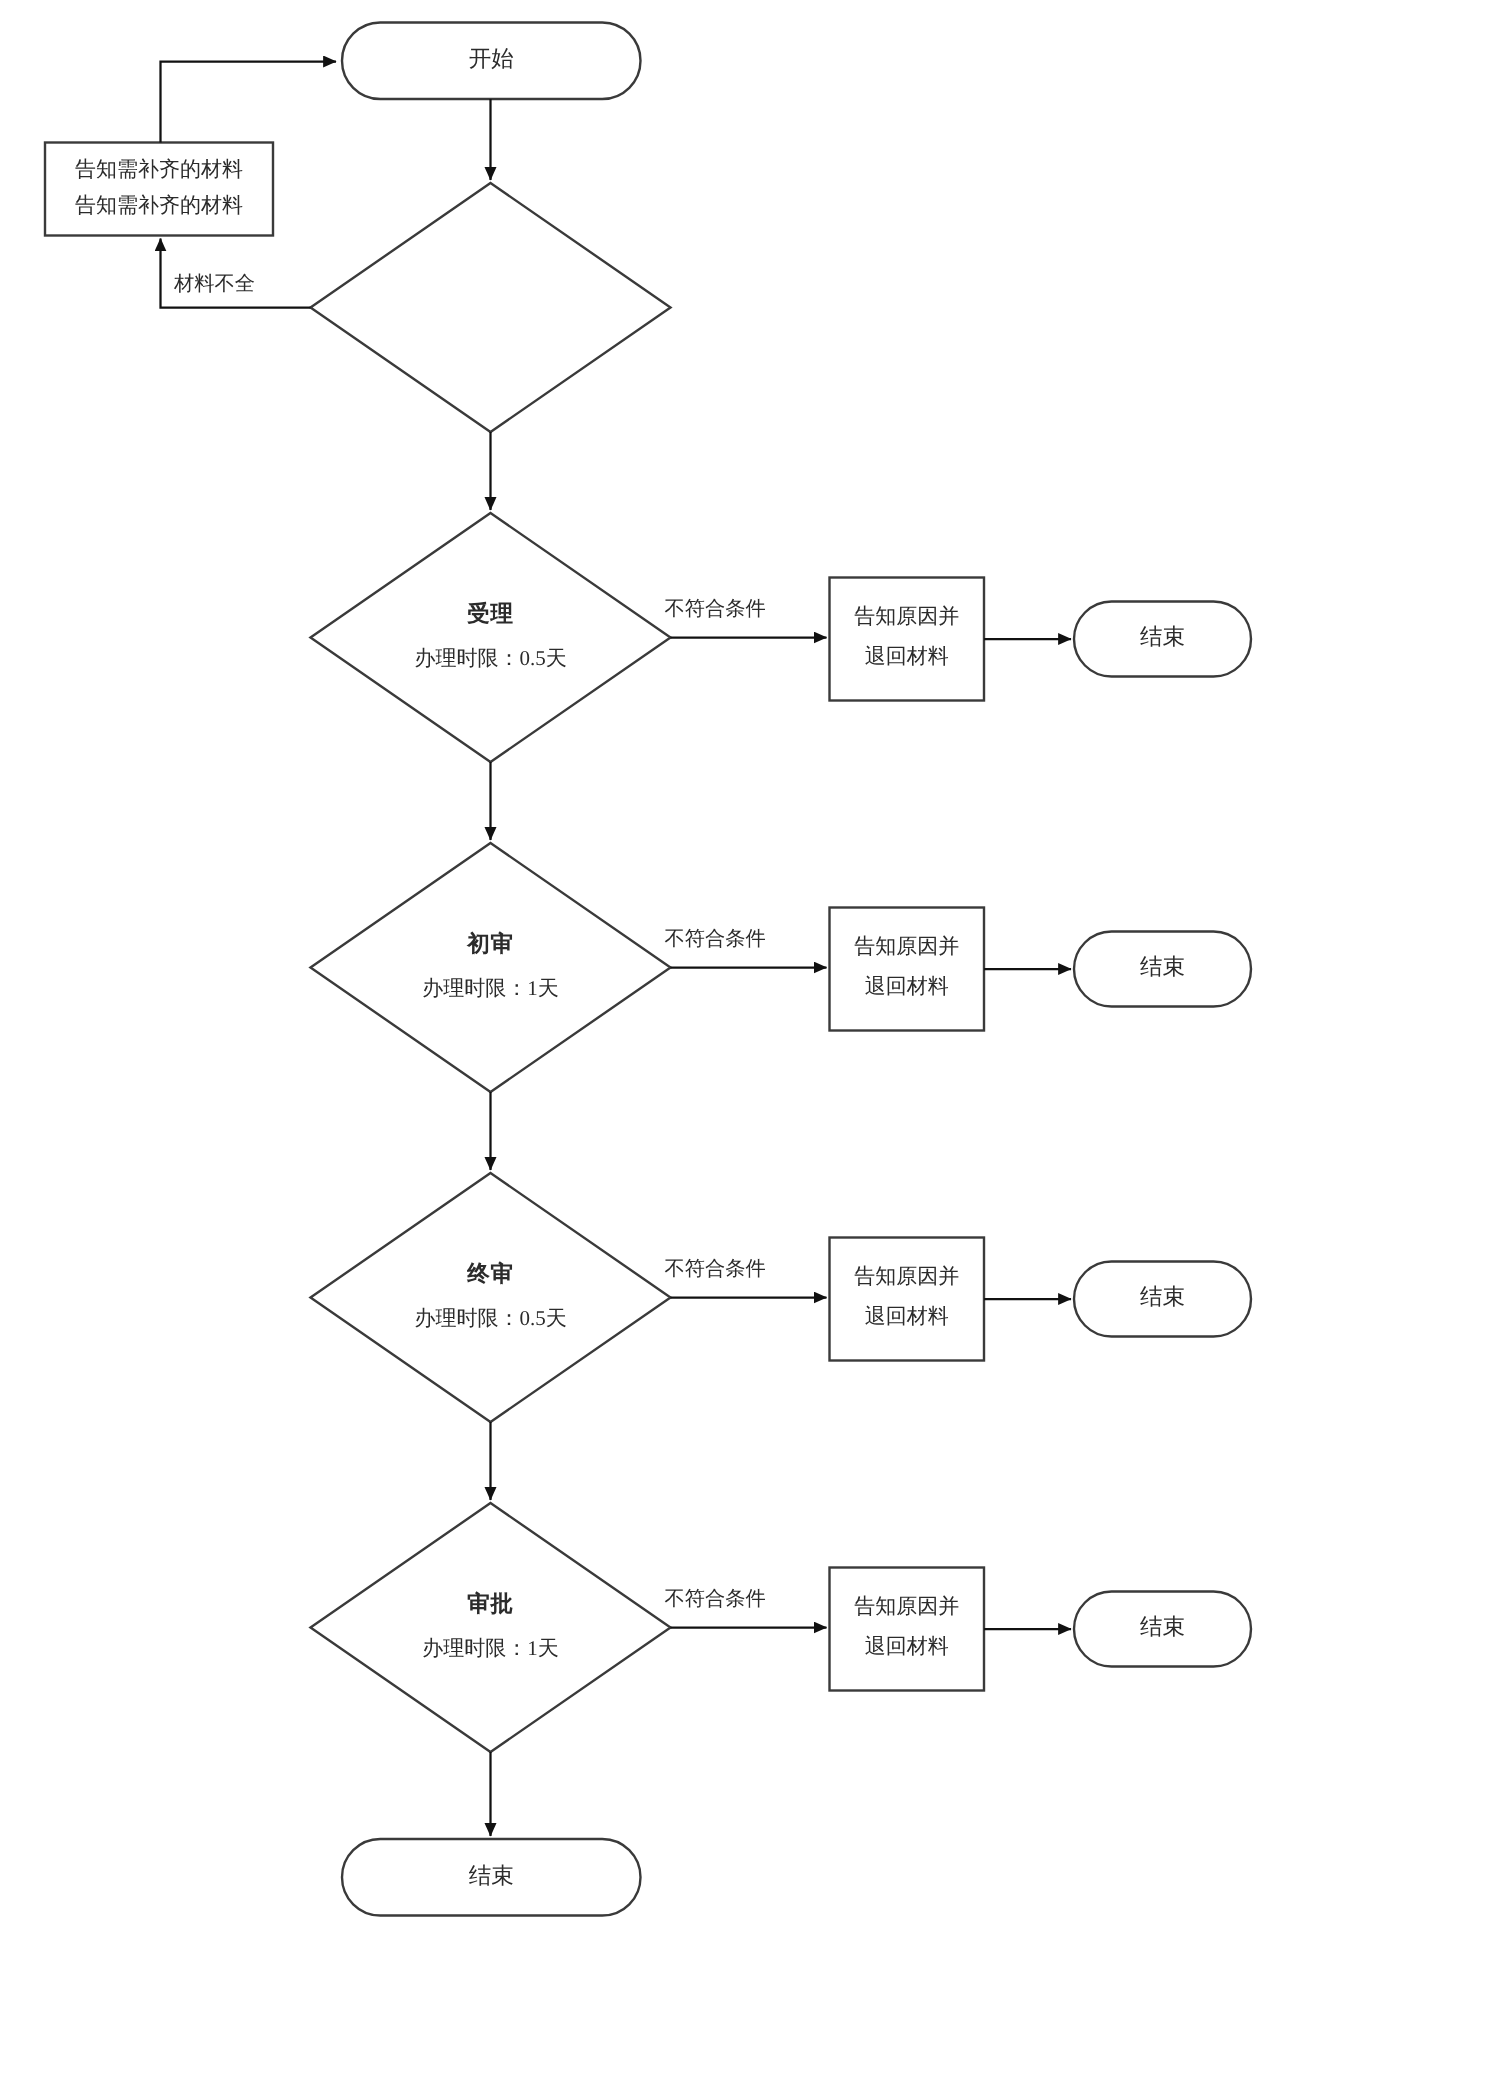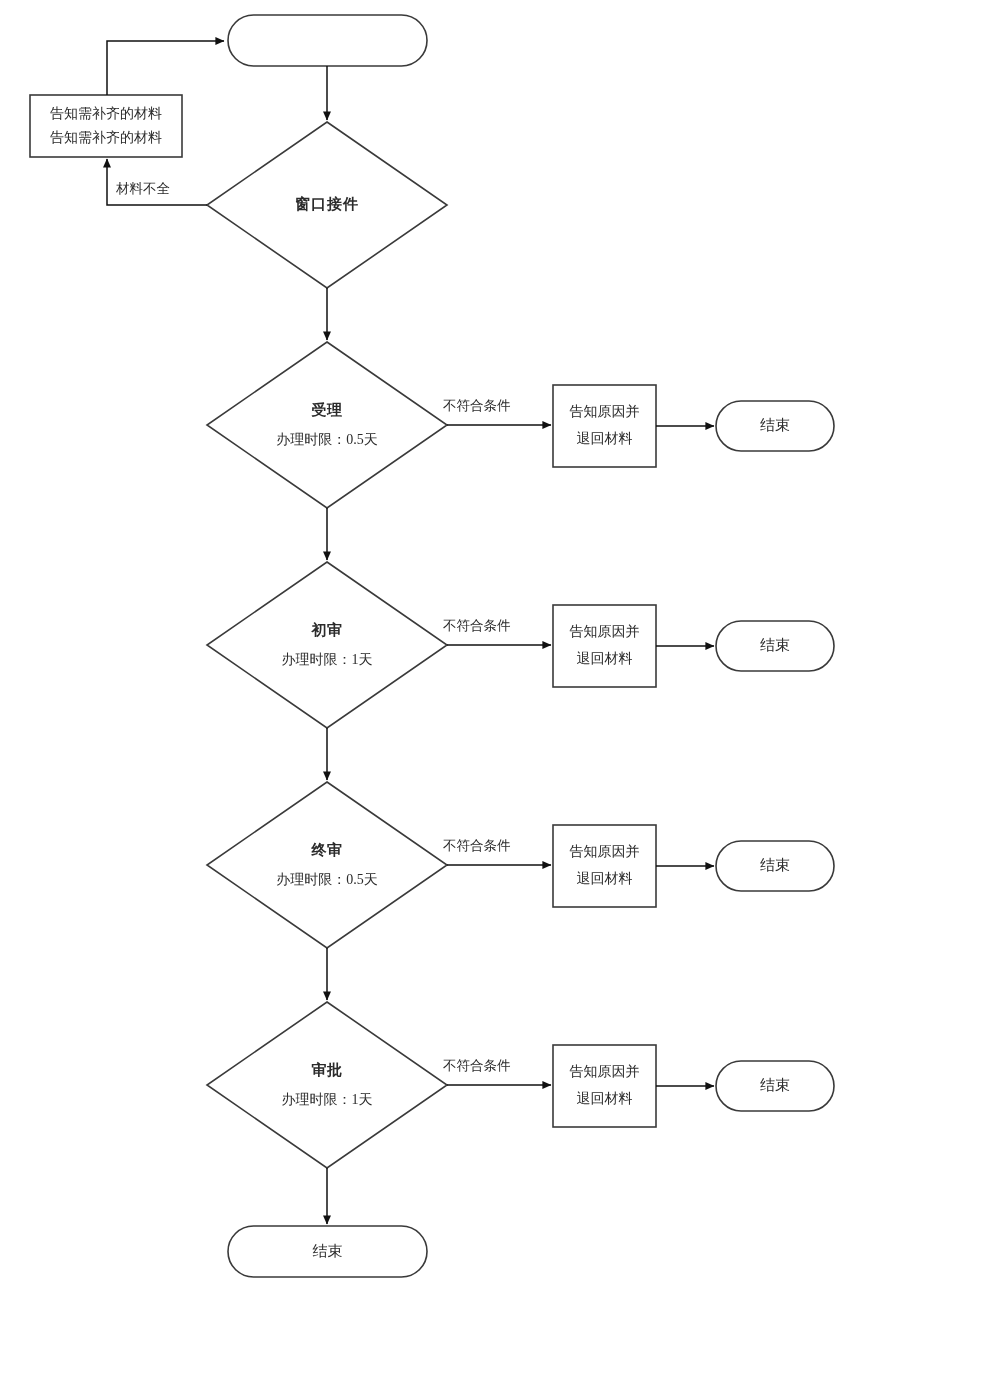--- a/index.html
+++ b/index.html
@@ -141,29 +141,29 @@
 
       <path d="M 447 1085 L 551 1085"></path>
       <path d="M 656 1086 L 714 1086"></path>
 
       <path d="M 207 205 L 107 205 L 107 159"></path>
 
       <path d="M 107 95 L 107 41 L 224 41"></path>
     </g>
   </svg>
 
+  <div class="shape-label lbl-terminal" style="left:228px; top:15px; width:199px; height:51px;">
+    <span>开始</span>
+  </div>
 
   <div class="shape-label lbl-returnbox" style="left:30px; top:95px; width:152px; height:62px;">
     <span>告知需补齐的材料</span>
     <span>告知需补齐的材料</span>
   </div>
 
-  <div class="shape-label" style="left:247px; top:122px; width:160px; height:166px;">
-    <span class="lbl-dec-plain">窗口接件</span>
-  </div>
 
   <div class="shape-label" style="left:227px; top:342px; width:200px; height:166px;">
     <span class="lbl-dec-title">受理</span>
     <span class="lbl-dec-sub">办理时限：0.5天</span>
   </div>
 
   <div class="shape-label" style="left:227px; top:562px; width:200px; height:166px;">
     <span class="lbl-dec-title">初审</span>
     <span class="lbl-dec-sub">办理时限：1天</span>
   </div>

